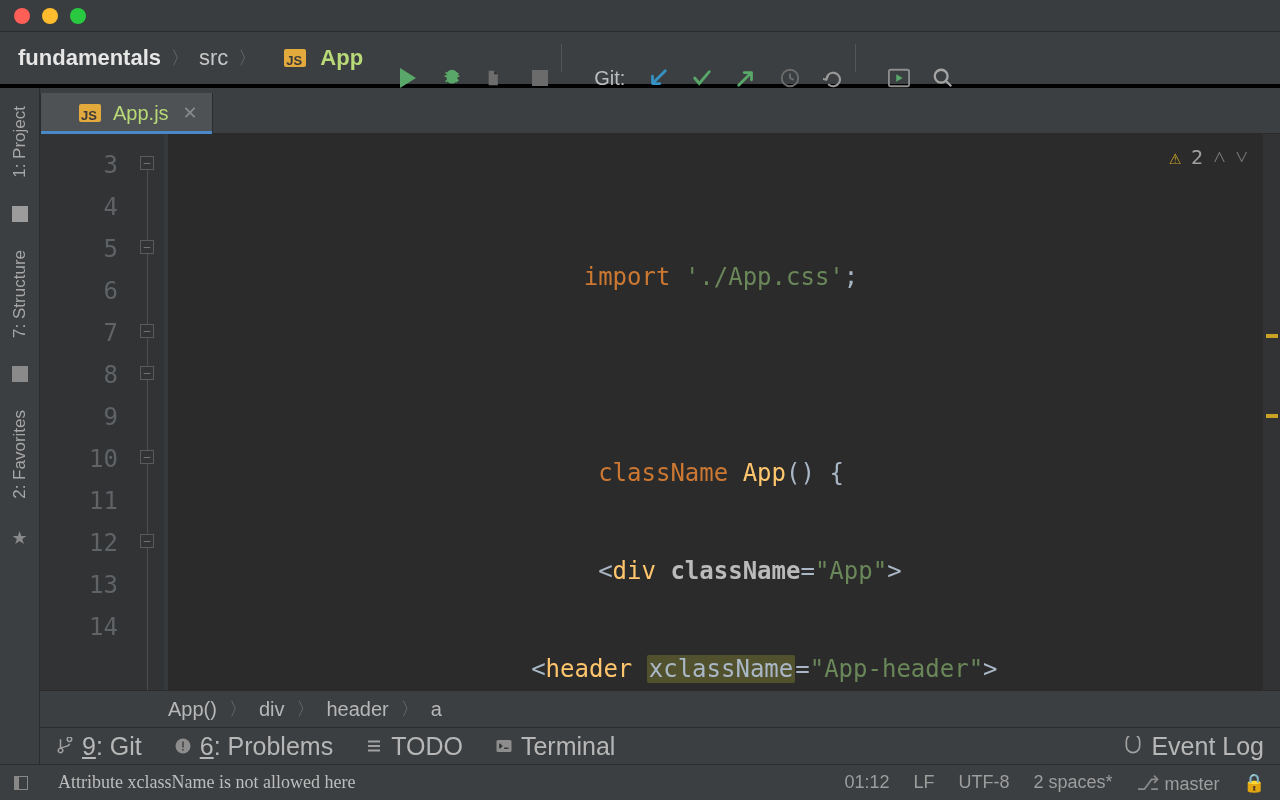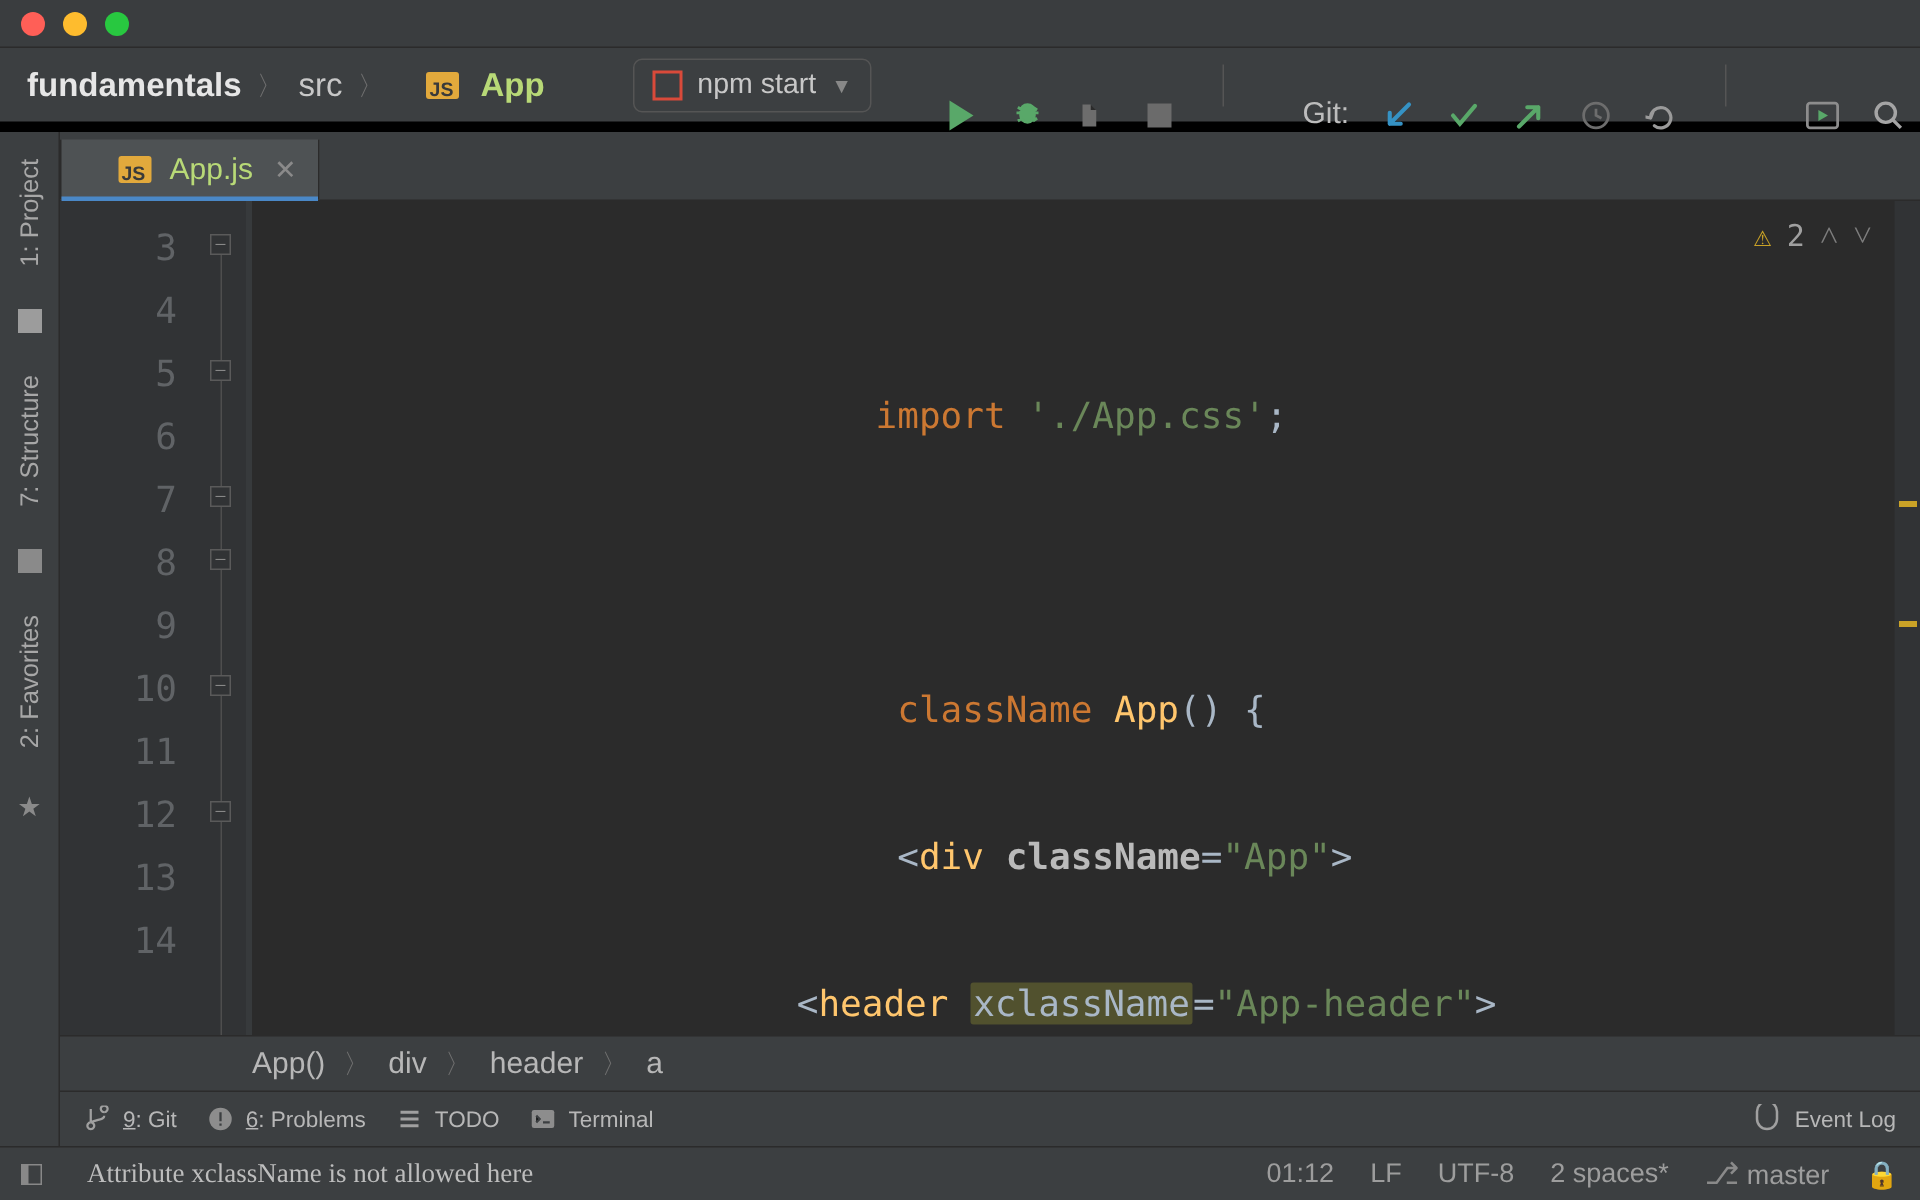--- a/index.html
+++ b/index.html
@@ -28,26 +28,25 @@
   .tl.green { background: #28c840; }
   .title {
     position: absolute; left: 0; right: 0; text-align: center;
     color: #dcdcdc; font-size: 18px; pointer-events: none;
   }
 
   
   .toolbar {
     height: 56px;
     background: #3c3f41;
-    border-bottom: 7px solid #000000;
+    border-bottom: 4px solid #000000;
     display: flex;
     align-items: center;
     padding: 0 10px 0 12px;
     gap: 6px;
-    justify-content: space-between;
   }
   .breadcrumb { display: flex; align-items: center; gap: 4px; color: #c7c7c7; font-size: 22px; }
   .bc-item { padding: 2px 6px; border-radius: 4px; }
   .bc-item.first { font-weight: 600; color: #e6e6e6; }
   .bc-item.bold { font-weight: 600; color: #b8d977; }
   .chevron { color: #6f6f6f; font-size: 18px; }
   .js-icon {
     display: inline-flex; width: 22px; height: 18px; background: #e2a93c;
     border-radius: 2px; align-items: flex-end; justify-content: flex-start;
     font-weight: 700; font-size: 13px; color: #3a3a3a; padding-left: 2px; margin-right: 4px;
@@ -165,22 +164,22 @@
     position: absolute; left: 40px; right: 0; bottom: 72px; height: 38px;
     background: #3c3f41; border-top: 1px solid #2b2b2b; border-bottom: 1px solid #2b2b2b;
     display: flex; align-items: center; gap: 12px;
     padding-left: 128px; color: #b7b7b7; font-size: 20px;
   }
   .cc-sep { color: #6f6f6f; font-size: 18px; }
 
   
   .bottom-tools {
     position: absolute; left: 40px; right: 0; bottom: 36px; height: 36px;
-    background: #3c3f41; display: flex; align-items: center; gap: 20px;
-    padding: 0 16px; color: #b7b7b7; font-size: 15px;
+    background: #3c3f41; display: flex; align-items: center; gap: 32px;
+    padding: 0 16px; color: #b7b7b7; font-size: 25px;
   }
   .bt { display: flex; align-items: center; gap: 8px; }
   .u { text-decoration: underline; }
   .bt-spacer { flex: 1; }
 
   
   .status {
     position: absolute; left: 0; right: 0; bottom: 0; height: 36px;
     background: #3c3f41; border-top: 1px solid #2b2b2b;
     display: flex; align-items: center; padding: 0 14px; gap: 24px;
@@ -207,25 +206,20 @@
 <div class="toolbar">
   <div class="breadcrumb">
     <span class="bc-item first">fundamentals</span>
     <span class="chevron">〉</span>
     <span class="bc-item">src</span>
     <span class="chevron">〉</span>
     <span class="js-icon">JS</span>
     <span class="bc-item bold">App</span>
   </div>
 
-  <div class="npm-btn">
-    <span class="npm-icon"></span>
-    <span>npm start</span>
-    <span class="npm-chevron">▼</span>
-  </div>
 
   <div class="tb-icons">
     <span class="icon">
         <span class="tri-play"></span>
       </span>
     <span class="icon">
       <svg width="24" height="24" viewBox="0 0 24 24">
           <path fill="#59a869" d="M12 4a5 5 0 0 1 5 5v3a5 5 0 0 1-10 0V9a5 5 0 0 1 5-5zm-8 6h3m10 0h3M5 6l3 2m8-2l3 2M5 16l3-2m8 2l3-2" stroke="#59a869" stroke-width="2"></path>
         </svg>
     </span>

